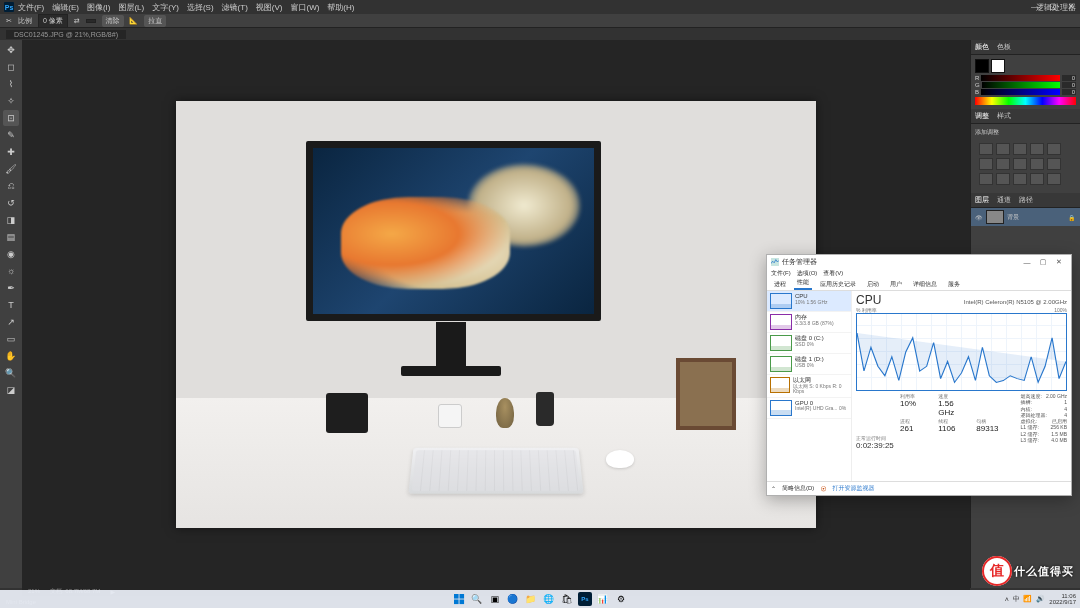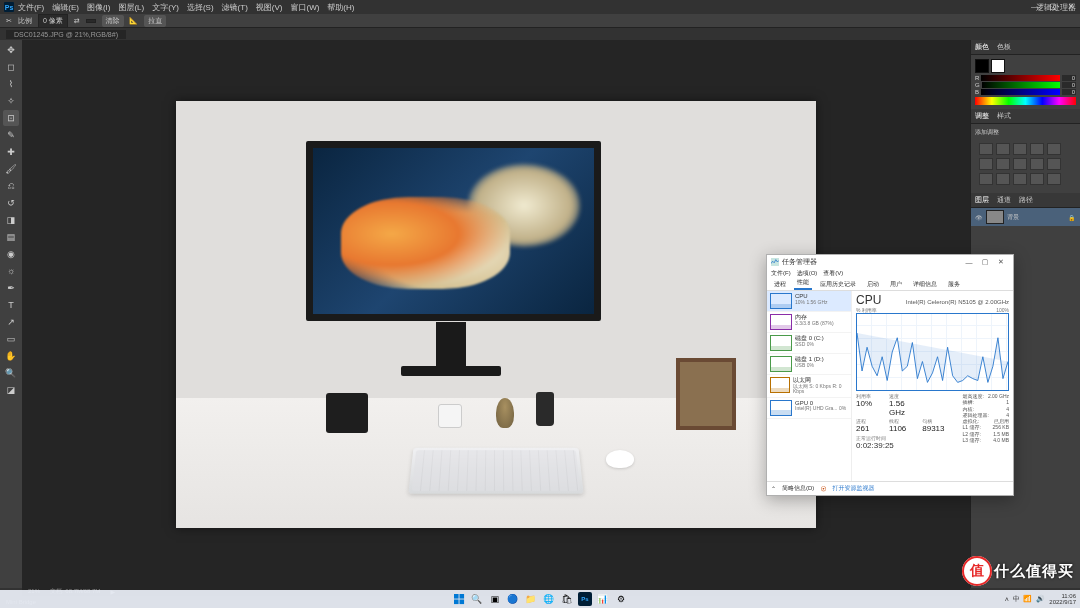--- a/index.html
+++ b/index.html
@@ -66,21 +66,21 @@
 .frame { position: absolute; right: 80px; bottom: 98px; width: 60px; height: 72px; border: 4px solid #6a4a34; background: #8a7050; }
 .cup { position: absolute; left: 360px; bottom: 102px; width: 18px; height: 34px; background: #2a2a2a; border-radius: 3px 3px 4px 4px; }
 .fig { position: absolute; left: 320px; bottom: 100px; width: 18px; height: 30px; background: radial-gradient(ellipse at 50% 30%,#a89060,#706040); border-radius: 50% 50% 40% 40%; }
 .clock { position: absolute; left: 262px; bottom: 100px; width: 24px; height: 24px; background: #f5f5f5; border-radius: 3px; border: 1px solid #ccc; }
 
 
 .ps-status { position: absolute; left: 22px; right: 110px; bottom: 12px; height: 10px; background: #252525; font-size: 6px; color: #888; display: flex; align-items: center; padding: 0 6px; gap: 10px; }
 .ps-minibridge { position: absolute; left: 0; right: 0; bottom: 0; height: 12px; background: #353535; font-size: 6px; color: #888; padding: 0 6px; display: flex; align-items: center; }
 
 
-.taskmgr { position: absolute; left: 766px; top: 254px; width: 248px; height: 242px; background: #fff; border: 1px solid #b0b0b0; box-shadow: 0 4px 16px rgba(0,0,0,0.3); display: flex; flex-direction: column; font-size: 7px; color: #333; }
+.taskmgr { position: absolute; left: 766px; top: 254px; width: 306px; height: 242px; background: #fff; border: 1px solid #b0b0b0; box-shadow: 0 4px 16px rgba(0,0,0,0.3); display: flex; flex-direction: column; font-size: 7px; color: #333; }
 .tm-titlebar { height: 14px; display: flex; align-items: center; padding: 0 4px; }
 .tm-titlebar .tm-icon { width: 8px; height: 8px; margin-right: 3px; }
 .tm-titlebar .tm-title { flex: 1; font-size: 7px; }
 .tm-titlebar .wc { width: 16px; text-align: center; font-size: 7px; color: #555; }
 .tm-menu { height: 10px; display: flex; gap: 6px; padding: 0 4px; font-size: 6px; color: #333; }
 .tm-tabs { height: 12px; display: flex; gap: 5px; padding: 0 4px; font-size: 6px; color: #333; border-bottom: 1px solid #ddd; align-items: flex-end; }
 .tm-tabs .tab { padding: 1px 3px; }
 .tm-tabs .tab.active { border-bottom: 2px solid #2977cc; }
 .tm-body { flex: 1; display: flex; overflow: hidden; }
 .tm-side { width: 85px; border-right: 1px solid #eee; overflow-y: hidden; }
@@ -96,21 +96,21 @@
 .tm-side-item .txt { display: flex; flex-direction: column; line-height: 1.1; font-size: 6px; }
 .tm-side-item .txt .t1 { color: #333; }
 .tm-side-item .txt .t2 { color: #777; font-size: 5px; }
 .tm-main { flex: 1; padding: 2px 4px; display: flex; flex-direction: column; }
 .tm-head { display: flex; justify-content: space-between; align-items: baseline; }
 .tm-head .big { font-size: 12px; color: #333; }
 .tm-head .sub { font-size: 6px; color: #555; }
 .tm-graph-label { font-size: 5px; color: #777; display:flex; justify-content:space-between;}
 .tm-graph { height: 78px; border: 1px solid #2977cc; position: relative; margin-bottom: 2px; background: repeating-linear-gradient(0deg,transparent 0 12px,#eef4fb 12px 13px), repeating-linear-gradient(90deg,transparent 0 14px,#eef4fb 14px 15px); }
 .tm-graph svg { position: absolute; inset: 0; width: 100%; height: 100%; }
-.tm-stats { display: grid; grid-template-columns: repeat(3,1fr) auto; gap: 1px 12px; font-size: 5px; }
+.tm-stats { display: grid; grid-template-columns: repeat(3,1fr) auto; gap: 1px 12px; font-size: 5px; margin-left: 44px; }
 .tm-stats .lab { color: #777; }
 .tm-stats .val { color: #222; font-size: 8px; }
 .tm-stats .r2 .val { font-size: 8px;}
 .tm-stats-right { font-size: 5px; color: #555; line-height: 1.25; }
 .tm-stats-right .row { display:flex; justify-content:space-between; gap:4px;}
 .tm-footer { height: 14px; border-top: 1px solid #ddd; display: flex; align-items: center; padding: 0 4px; gap: 6px; font-size: 6px; }
 .tm-footer .fewer { color: #333; }
 .tm-footer .link { color: #2977cc; }
 .tm-footer .link-icon { color: #ca5010; }
 
@@ -118,21 +118,21 @@
 .win-taskbar { position: absolute; left: 0; right: 0; bottom: 0; height: 18px; background: rgba(235,240,248,0.92); display: flex; align-items: center; justify-content: center; gap: 4px; }
 .win-taskbar .tb-icon { width: 14px; height: 14px; display: flex; align-items: center; justify-content: center; font-size: 9px; border-radius: 2px; }
 .win-start svg { width: 11px; height: 11px; }
 .win-tray { position: absolute; right: 4px; display: flex; align-items: center; gap: 4px; font-size: 6px; color: #333; }
 .win-tray .tray-icon { font-size: 7px; }
 .win-tray .clock { position: static; width: auto; height: auto; background: none; border: none; text-align: right; line-height: 1; }
 
 
 .watermark { position: absolute; right: 6px; bottom: 22px; display: flex; align-items: center; gap: 2px; }
 .watermark .circle { width: 30px; height: 30px; border-radius: 50%; background: #fff; display: flex; align-items: center; justify-content: center; font-size: 14px; font-weight: bold; color: #e62828; box-shadow: 0 0 0 2px #e62828 inset; }
-.watermark .txt { font-size: 15px; font-weight: bold; color: #fff; text-shadow: 0 0 3px #000; letter-spacing: 1px; }
+.watermark .txt { font-size: 11px; font-weight: bold; color: #fff; text-shadow: 0 0 3px #000; letter-spacing: 1px; }
 </style>
 </head>
 <body>
 
 <div class="ps-menubar">
   <div class="ps-logo">Ps</div>
   <div class="menu-items">
     <span class="menu-item">文件(F)</span>
     <span class="menu-item">编辑(E)</span>
     <span class="menu-item">图像(I)</span>

